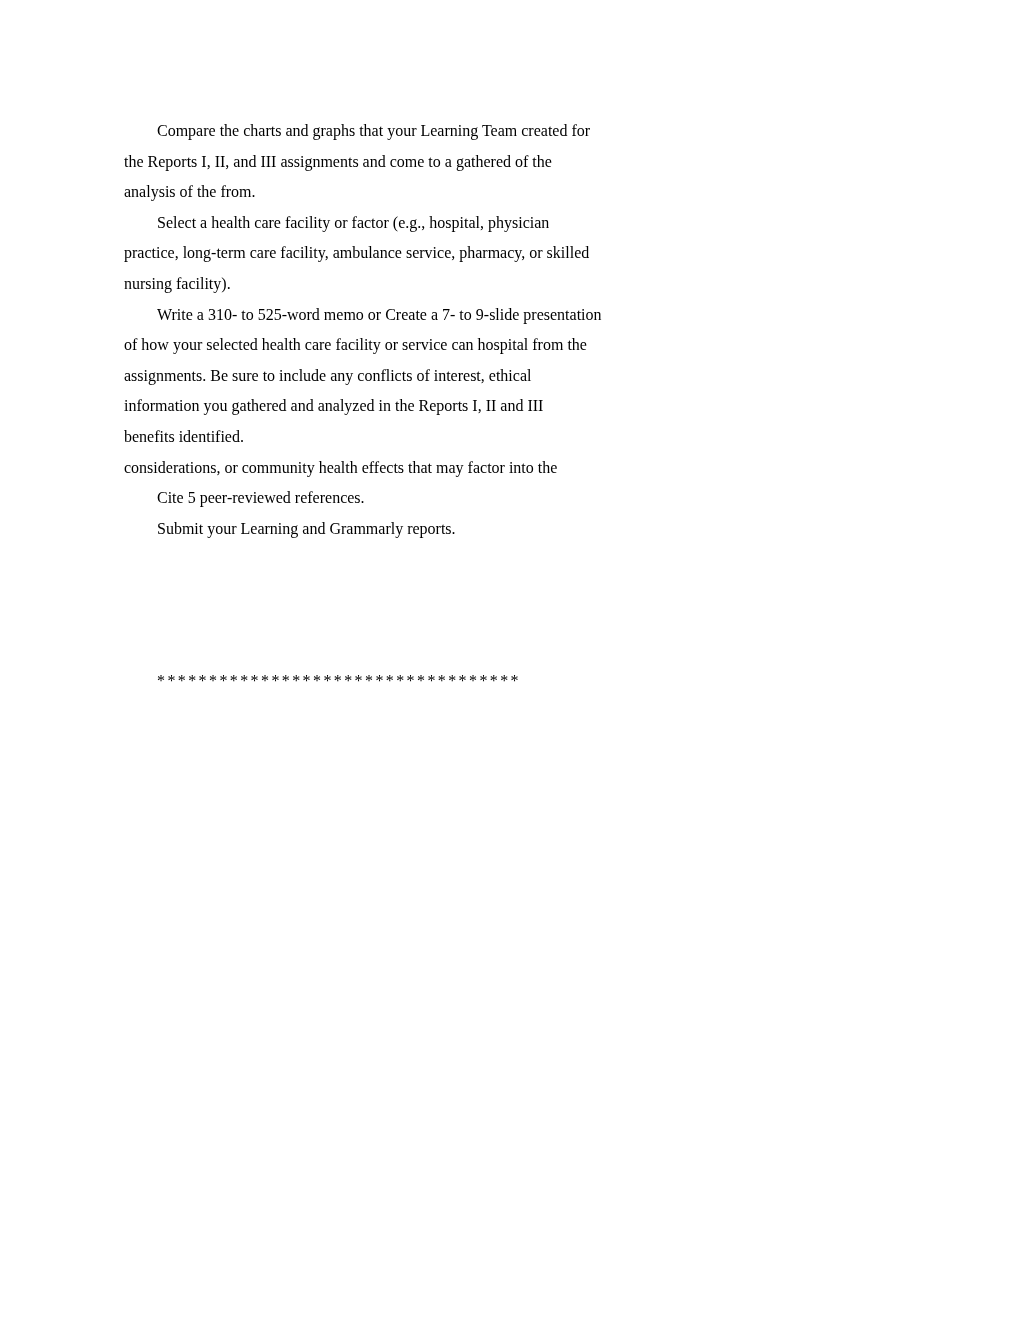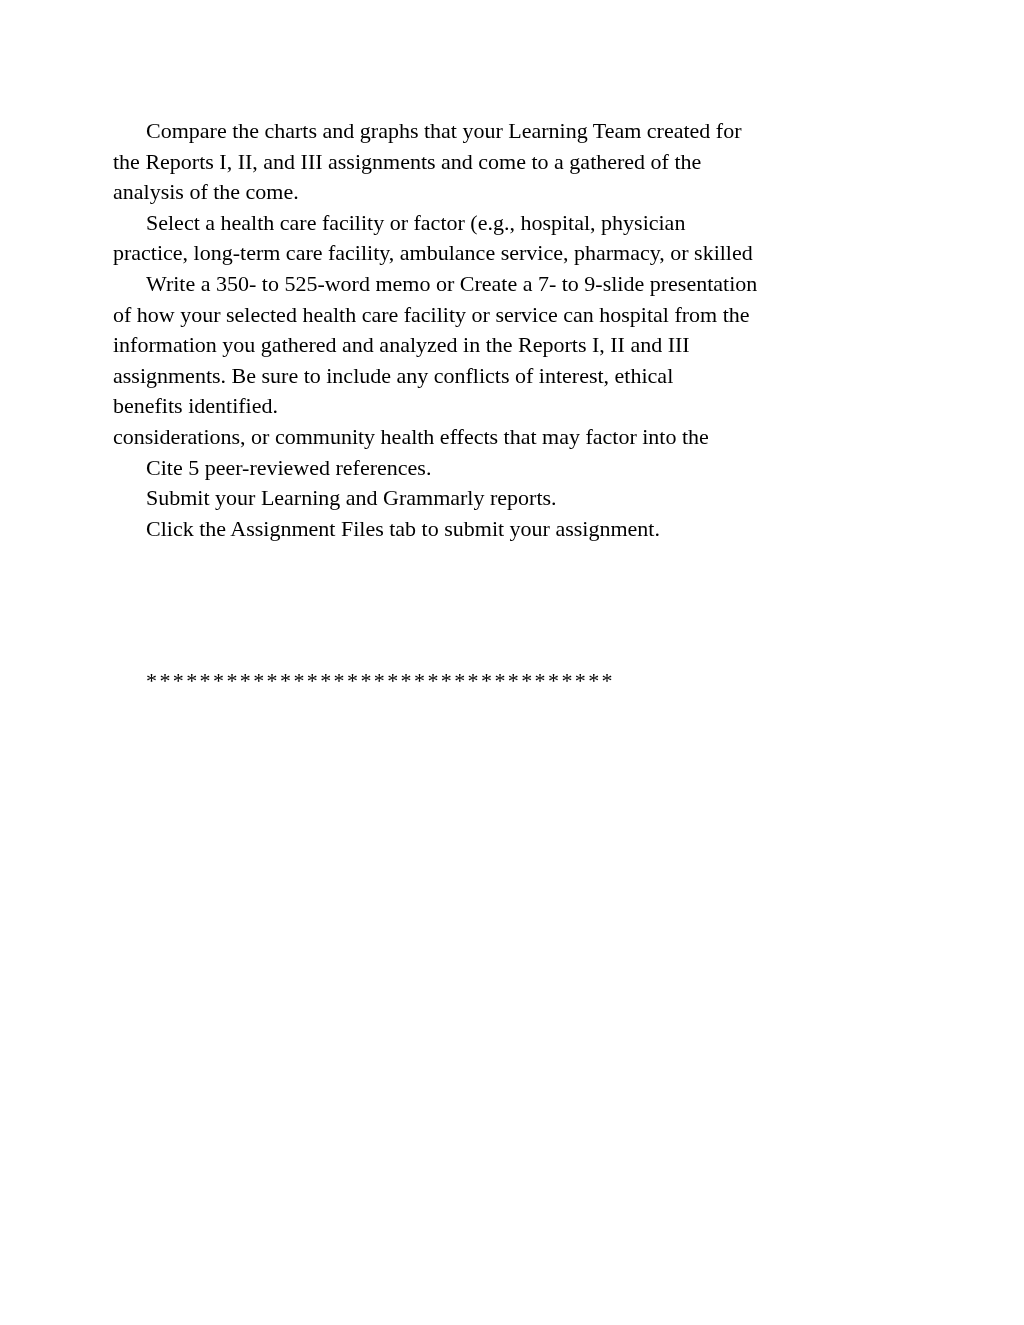--- a/index.html
+++ b/index.html
@@ -11,24 +11,24 @@
     position: relative;
     width: 1024px;
     height: 1325px;
     background: #ffffff;
     overflow: hidden;
     font-family: "Liberation Serif", "DejaVu Serif", serif;
     color: #000000;
   }
   .text-block {
     position: absolute;
-    left: 113px;
+    left: 124px;
     top: 116px;
     width: 840px;
-    font-size: 22px;
+    font-size: 16px;
     line-height: 30.6px;
     font-weight: 400;
   }
   .line {
     white-space: pre;
   }
   .indent {
     padding-left: 33px;
   }
   .separator-line {
@@ -36,27 +36,27 @@
     letter-spacing: 2.4px;
   }
 </style>
 </head>
 <body>
 
 <div class="page">
   <div class="text-block">
     <div class="line indent">Compare the charts and graphs that your Learning Team created for</div>
     <div class="line">the Reports I, II, and III assignments and come to a gathered of the</div>
-    <div class="line">analysis of the come.</div>
+    <div class="line">analysis of the from.</div>
     <div class="line indent">Select a health care facility or factor (e.g., hospital, physician</div>
     <div class="line">practice, long-term care facility, ambulance service, pharmacy, or skilled</div>
-    <div class="line indent">Write a 350- to 525-word memo or Create a 7- to 9-slide presentation</div>
+    <div class="line">nursing facility).</div>
+    <div class="line indent">Write a 310- to 525-word memo or Create a 7- to 9-slide presentation</div>
     <div class="line">of how your selected health care facility or service can hospital from the</div>
+    <div class="line">assignments. Be sure to include any conflicts of interest, ethical</div>
     <div class="line">information you gathered and analyzed in the Reports I, II and III</div>
-    <div class="line">assignments. Be sure to include any conflicts of interest, ethical</div>
     <div class="line">benefits identified.</div>
     <div class="line">considerations, or community health effects that may factor into the</div>
     <div class="line indent">Cite 5 peer-reviewed references.</div>
     <div class="line indent">Submit your Learning and Grammarly reports.</div>
-    <div class="line indent">Click the Assignment Files tab to submit your assignment.</div>
     <div class="line indent separator-line">***********************************</div>
   </div>
 </div>
 
 </body></html>

